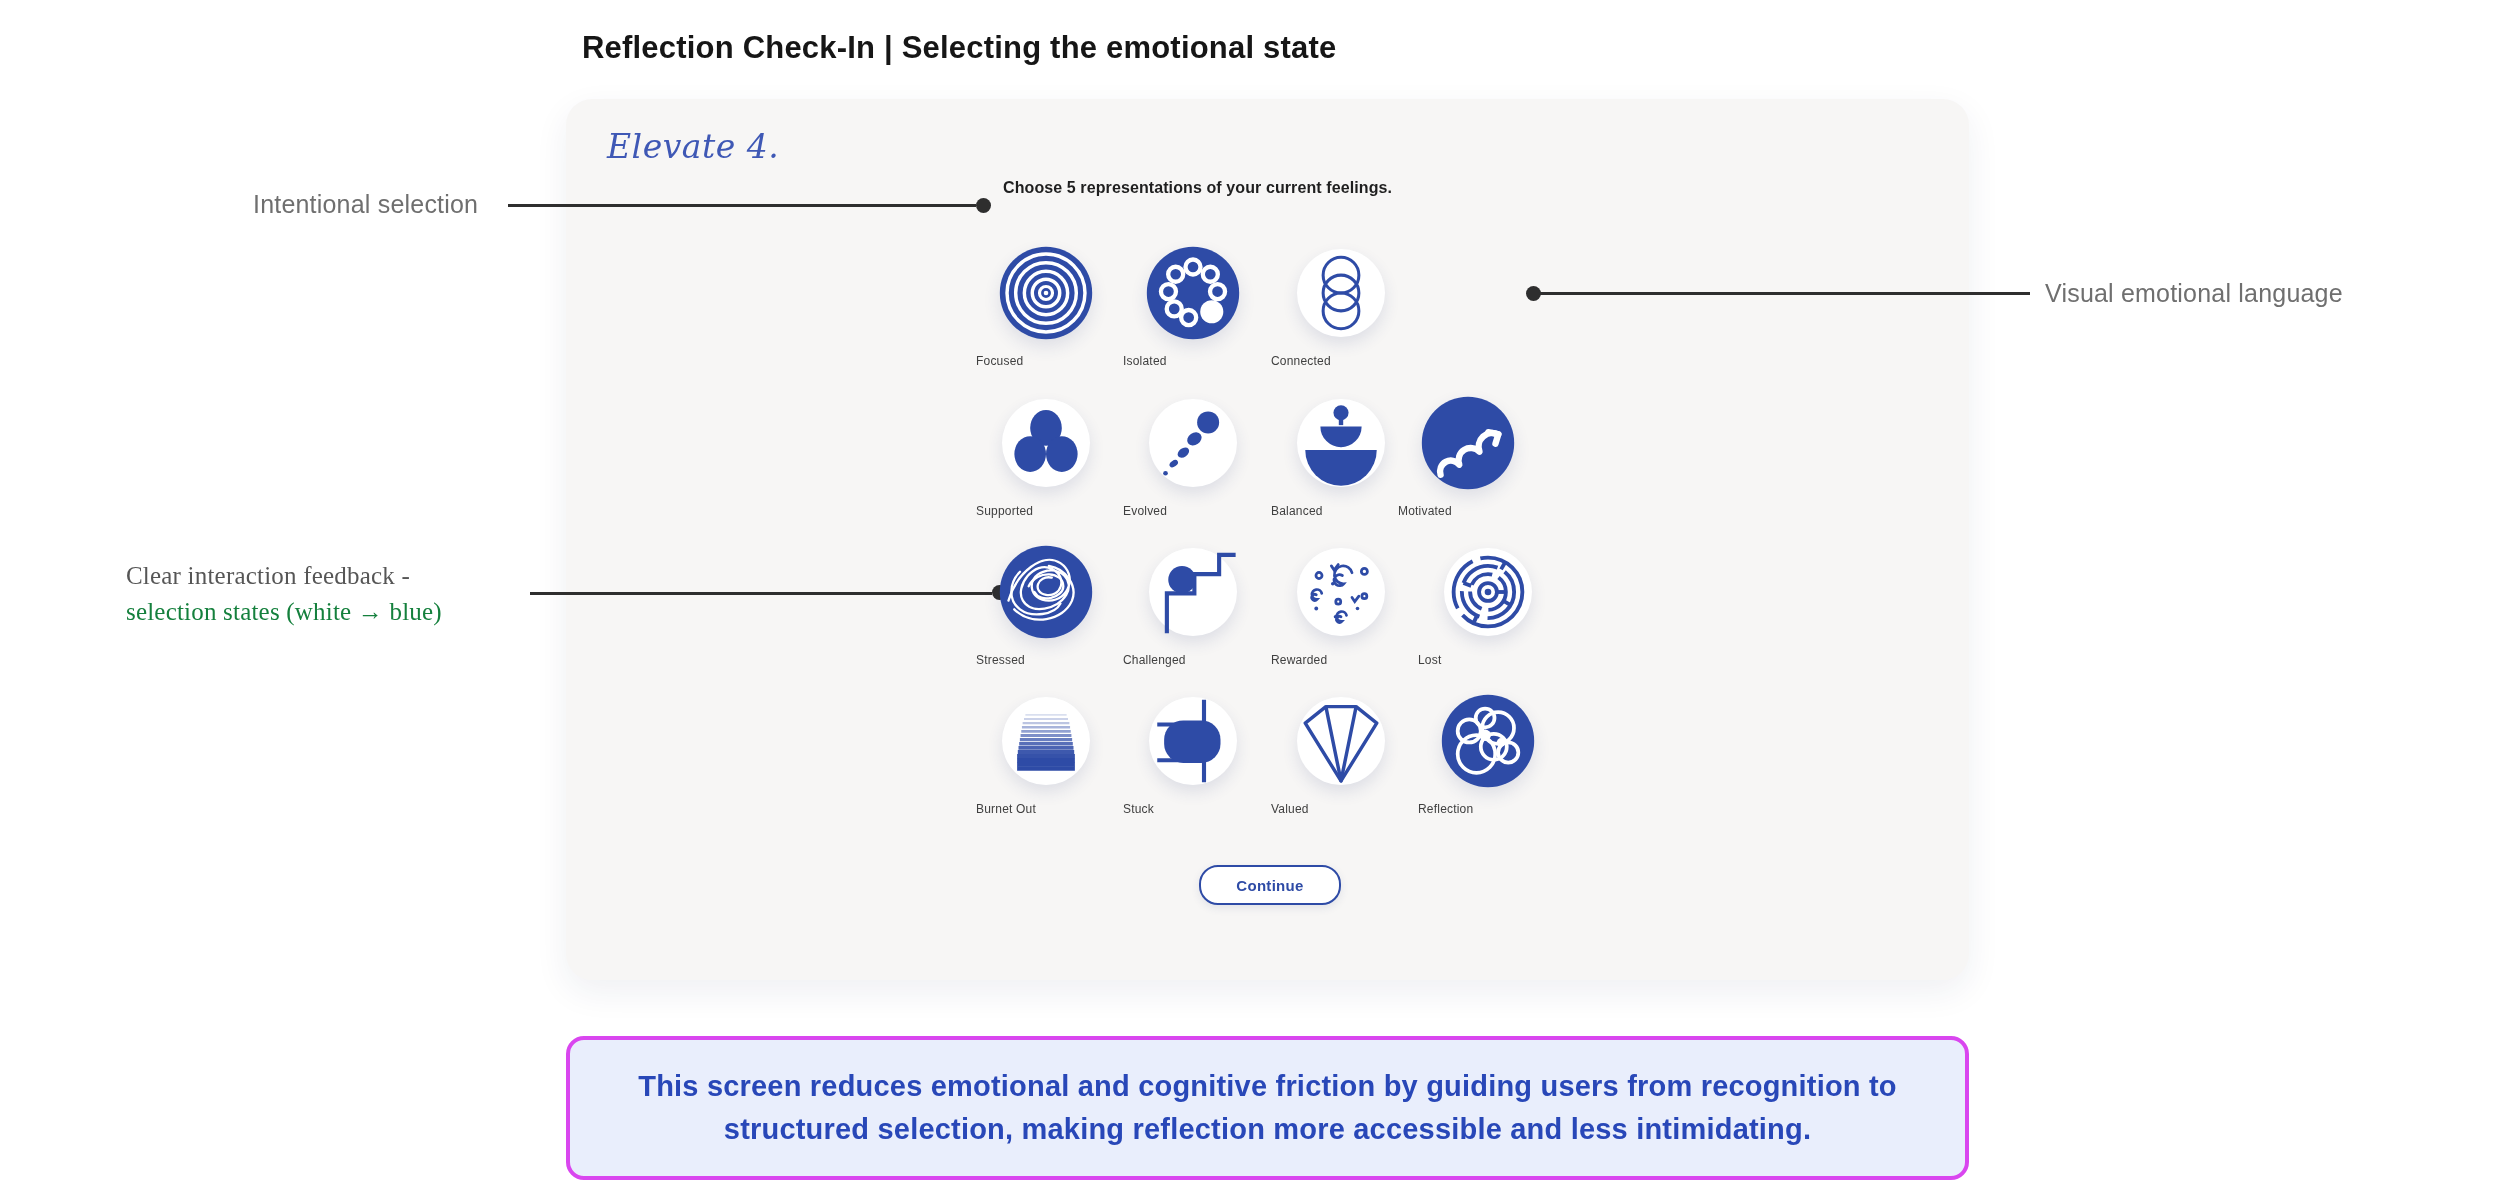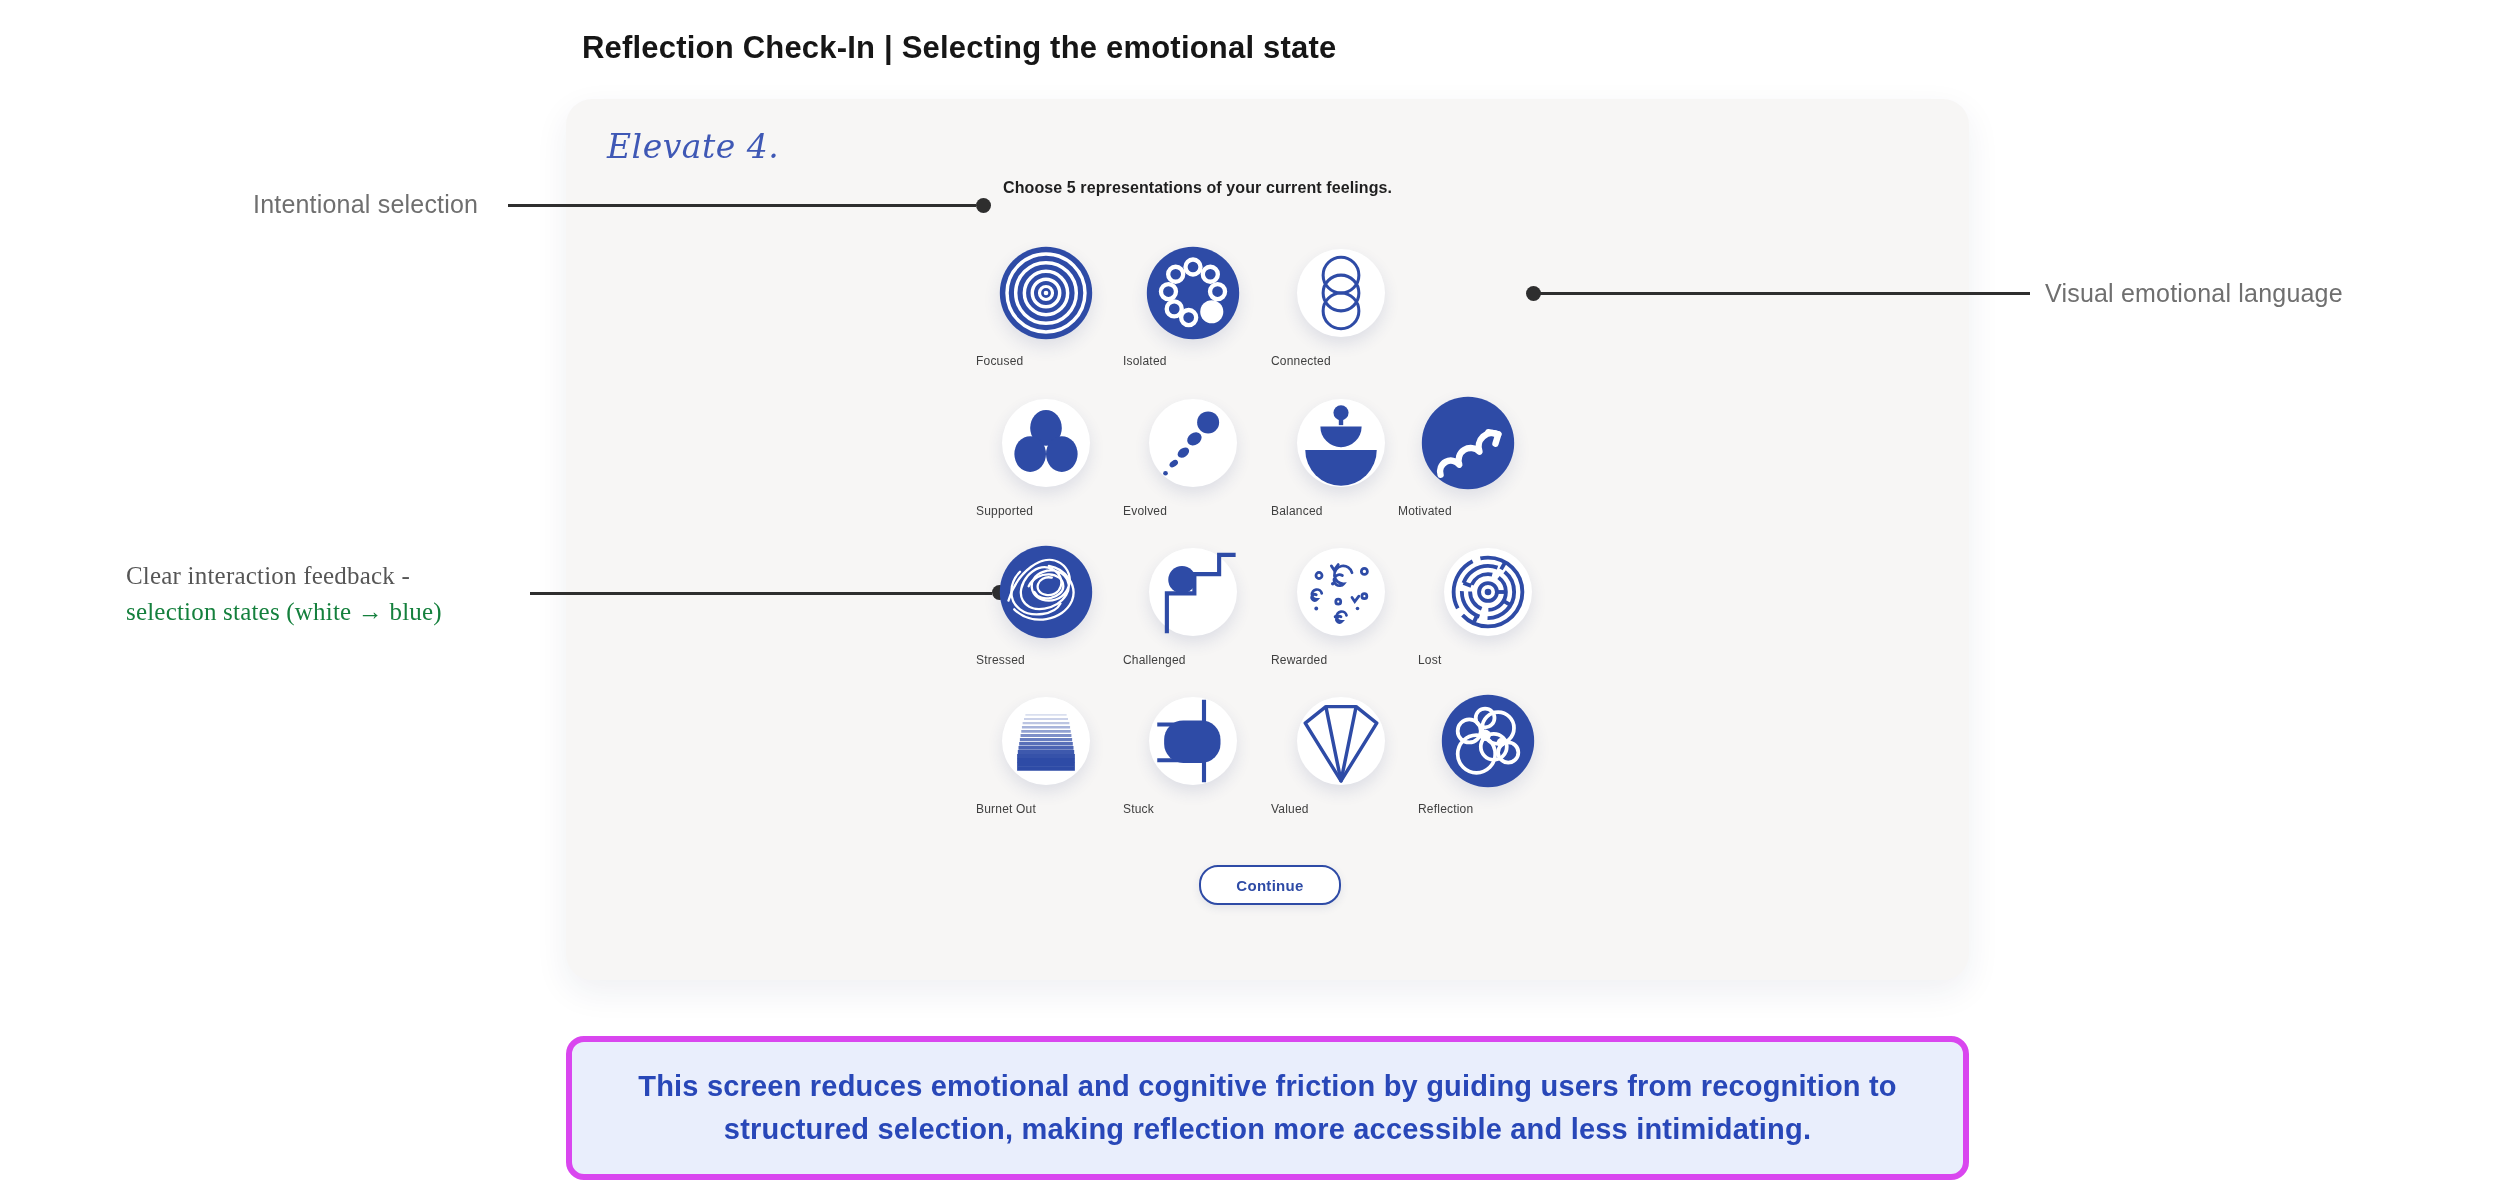--- a/index.html
+++ b/index.html
@@ -61,21 +61,21 @@
     position:absolute;left:1199px;top:865px;width:138px;height:36px;
     background:#ffffff;border:2px solid #2e4ba6;border-radius:19px;
     color:#2e4ba6;font-size:15px;font-weight:600;letter-spacing:.3px;
     display:flex;align-items:center;justify-content:center;
     font-family:"Liberation Sans", sans-serif;cursor:pointer;
     box-shadow:0 3px 8px rgba(40,60,120,.10);
   }
   
   .note-box{
     position:absolute;left:566px;top:1036px;width:1403px;height:144px;
-    background:#e9eefc;border:6px solid #d946ef;border-radius:18px;
+    background:#e9eefc;border:4px solid #d946ef;border-radius:18px;
     display:flex;align-items:center;justify-content:center;box-sizing:border-box;
   }
   .note-text{
     max-width:1280px;text-align:center;
     font-size:29px;line-height:43px;font-weight:700;color:#2847b8;letter-spacing:.2px;
   }
 </style>
 </head>
 <body>
 

